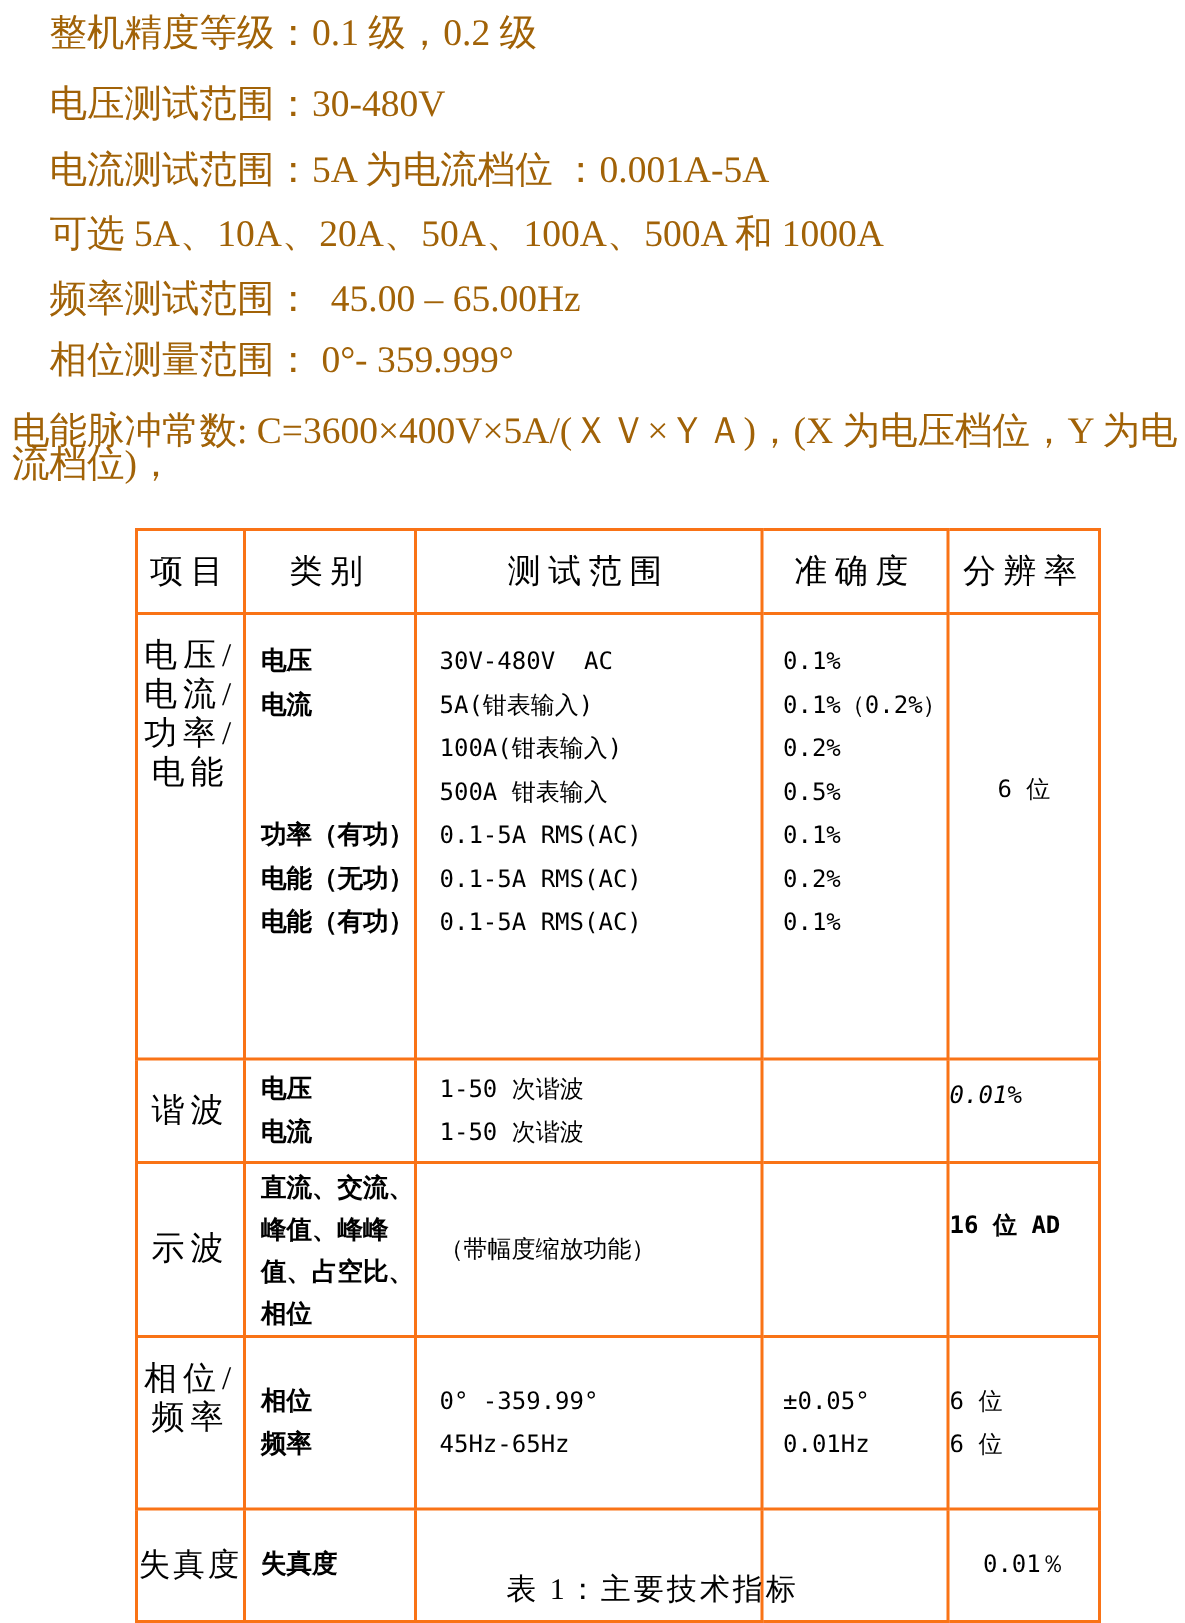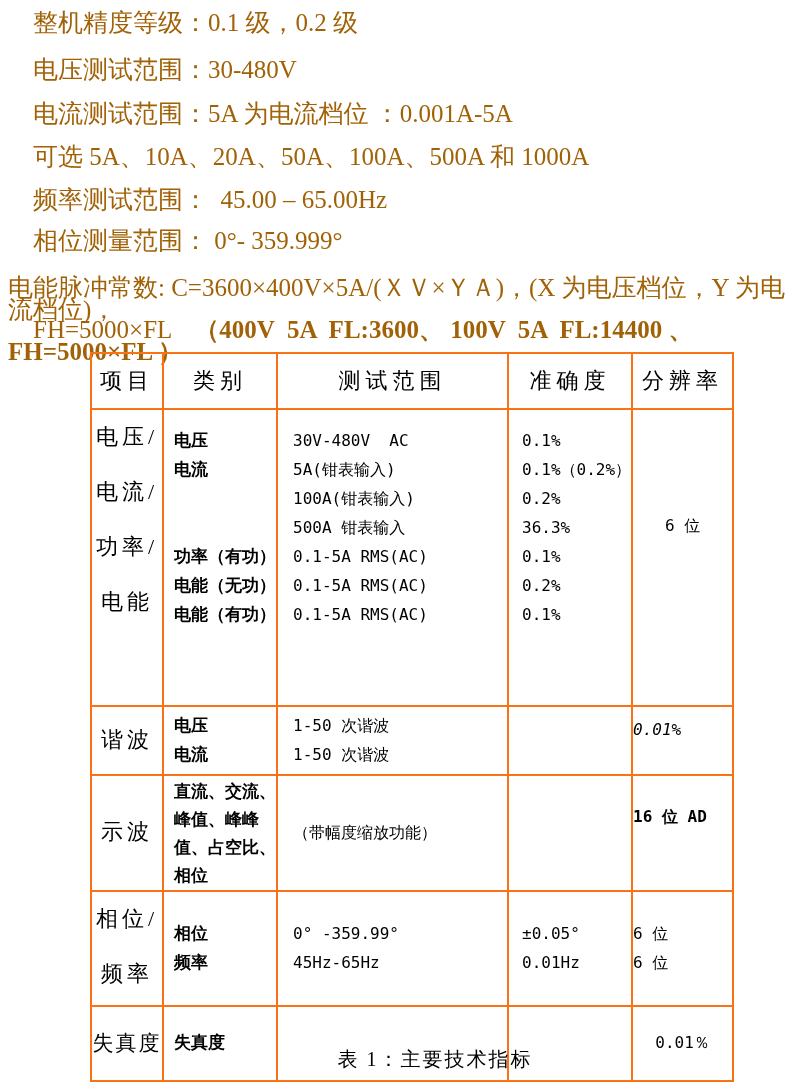--- a/index.html
+++ b/index.html
@@ -58,21 +58,21 @@
 
   
   .item {
     font-size: 22px;
     letter-spacing: 4px;
     text-align: center;
     font-family: "Liberation Serif", "DejaVu Serif", serif;
   }
   .item-sm { font-size: 21px; letter-spacing: 2px; }
   .item-ln { height: 26px; line-height: 26px; }
-  .gap-ln + .item-ln { margin-top: 29px; }
+  .gap-ln + .item-ln { }
 
   .cat {
     font-family: "Liberation Sans", "DejaVu Sans", sans-serif;
     font-weight: bold;
     font-size: 17px;
     padding-left: 10px;
   }
   .rng {
     font-family: "DejaVu Sans Mono", "Liberation Mono", monospace;
     font-size: 16px;
@@ -124,23 +124,20 @@
 
 <div class="page">
 
   <div class="intro-line l1">整机精度等级：0.1 级，0.2 级</div>
   <div class="intro-line l2">电压测试范围：30-480V</div>
   <div class="intro-line l3">电流测试范围：5A 为电流档位 ：0.001A-5A</div>
   <div class="intro-line l4">可选 5A、10A、20A、50A、100A、500A 和 1000A</div>
   <div class="intro-line l5">频率测试范围：  45.00 – 65.00Hz</div>
   <div class="intro-line l6">相位测量范围： 0°- 359.999°</div>
   <div class="intro-line l7">电能脉冲常数: C=3600×400V×5A/(ＸＶ×ＹＡ)，(X 为电压档位，Y 为电流档位)，</div>
-  <div class="intro-line l8">
-    <span>FH=5000×FL</span><span class="bold-seg">（400V  5A  FL:3600、 100V  5A  FL:14400 、FH=5000×FL ）</span>
-  </div>
 
   <table class="spec">
     <colgroup>
       <col style="width:72px">
         <col style="width:94px">
         <col style="width:231px">
         <col style="width:110px">
         <col style="width:101px">
     </colgroup>
     <thead>
@@ -183,21 +180,21 @@
             <div class="ln">0.1-5A RMS(AC)</div>
             <div class="ln">0.1-5A RMS(AC)</div>
             <div class="ln">0.1-5A RMS(AC)</div>
           </div>
         </td>
         <td>
           <div class="acc h-r1 stack-top7">
             <div class="ln">0.1%</div>
             <div class="ln">0.1%（0.2%）</div>
             <div class="ln">0.2%</div>
-            <div class="ln">36.3%</div>
+            <div class="ln">0.5%</div>
             <div class="ln">0.1%</div>
             <div class="ln">0.2%</div>
             <div class="ln">0.1%</div>
           </div>
         </td>
         <td>
           <div class="res h-r1 stack-center">
             <div class="ln">6 位</div>
           </div>
         </td>

